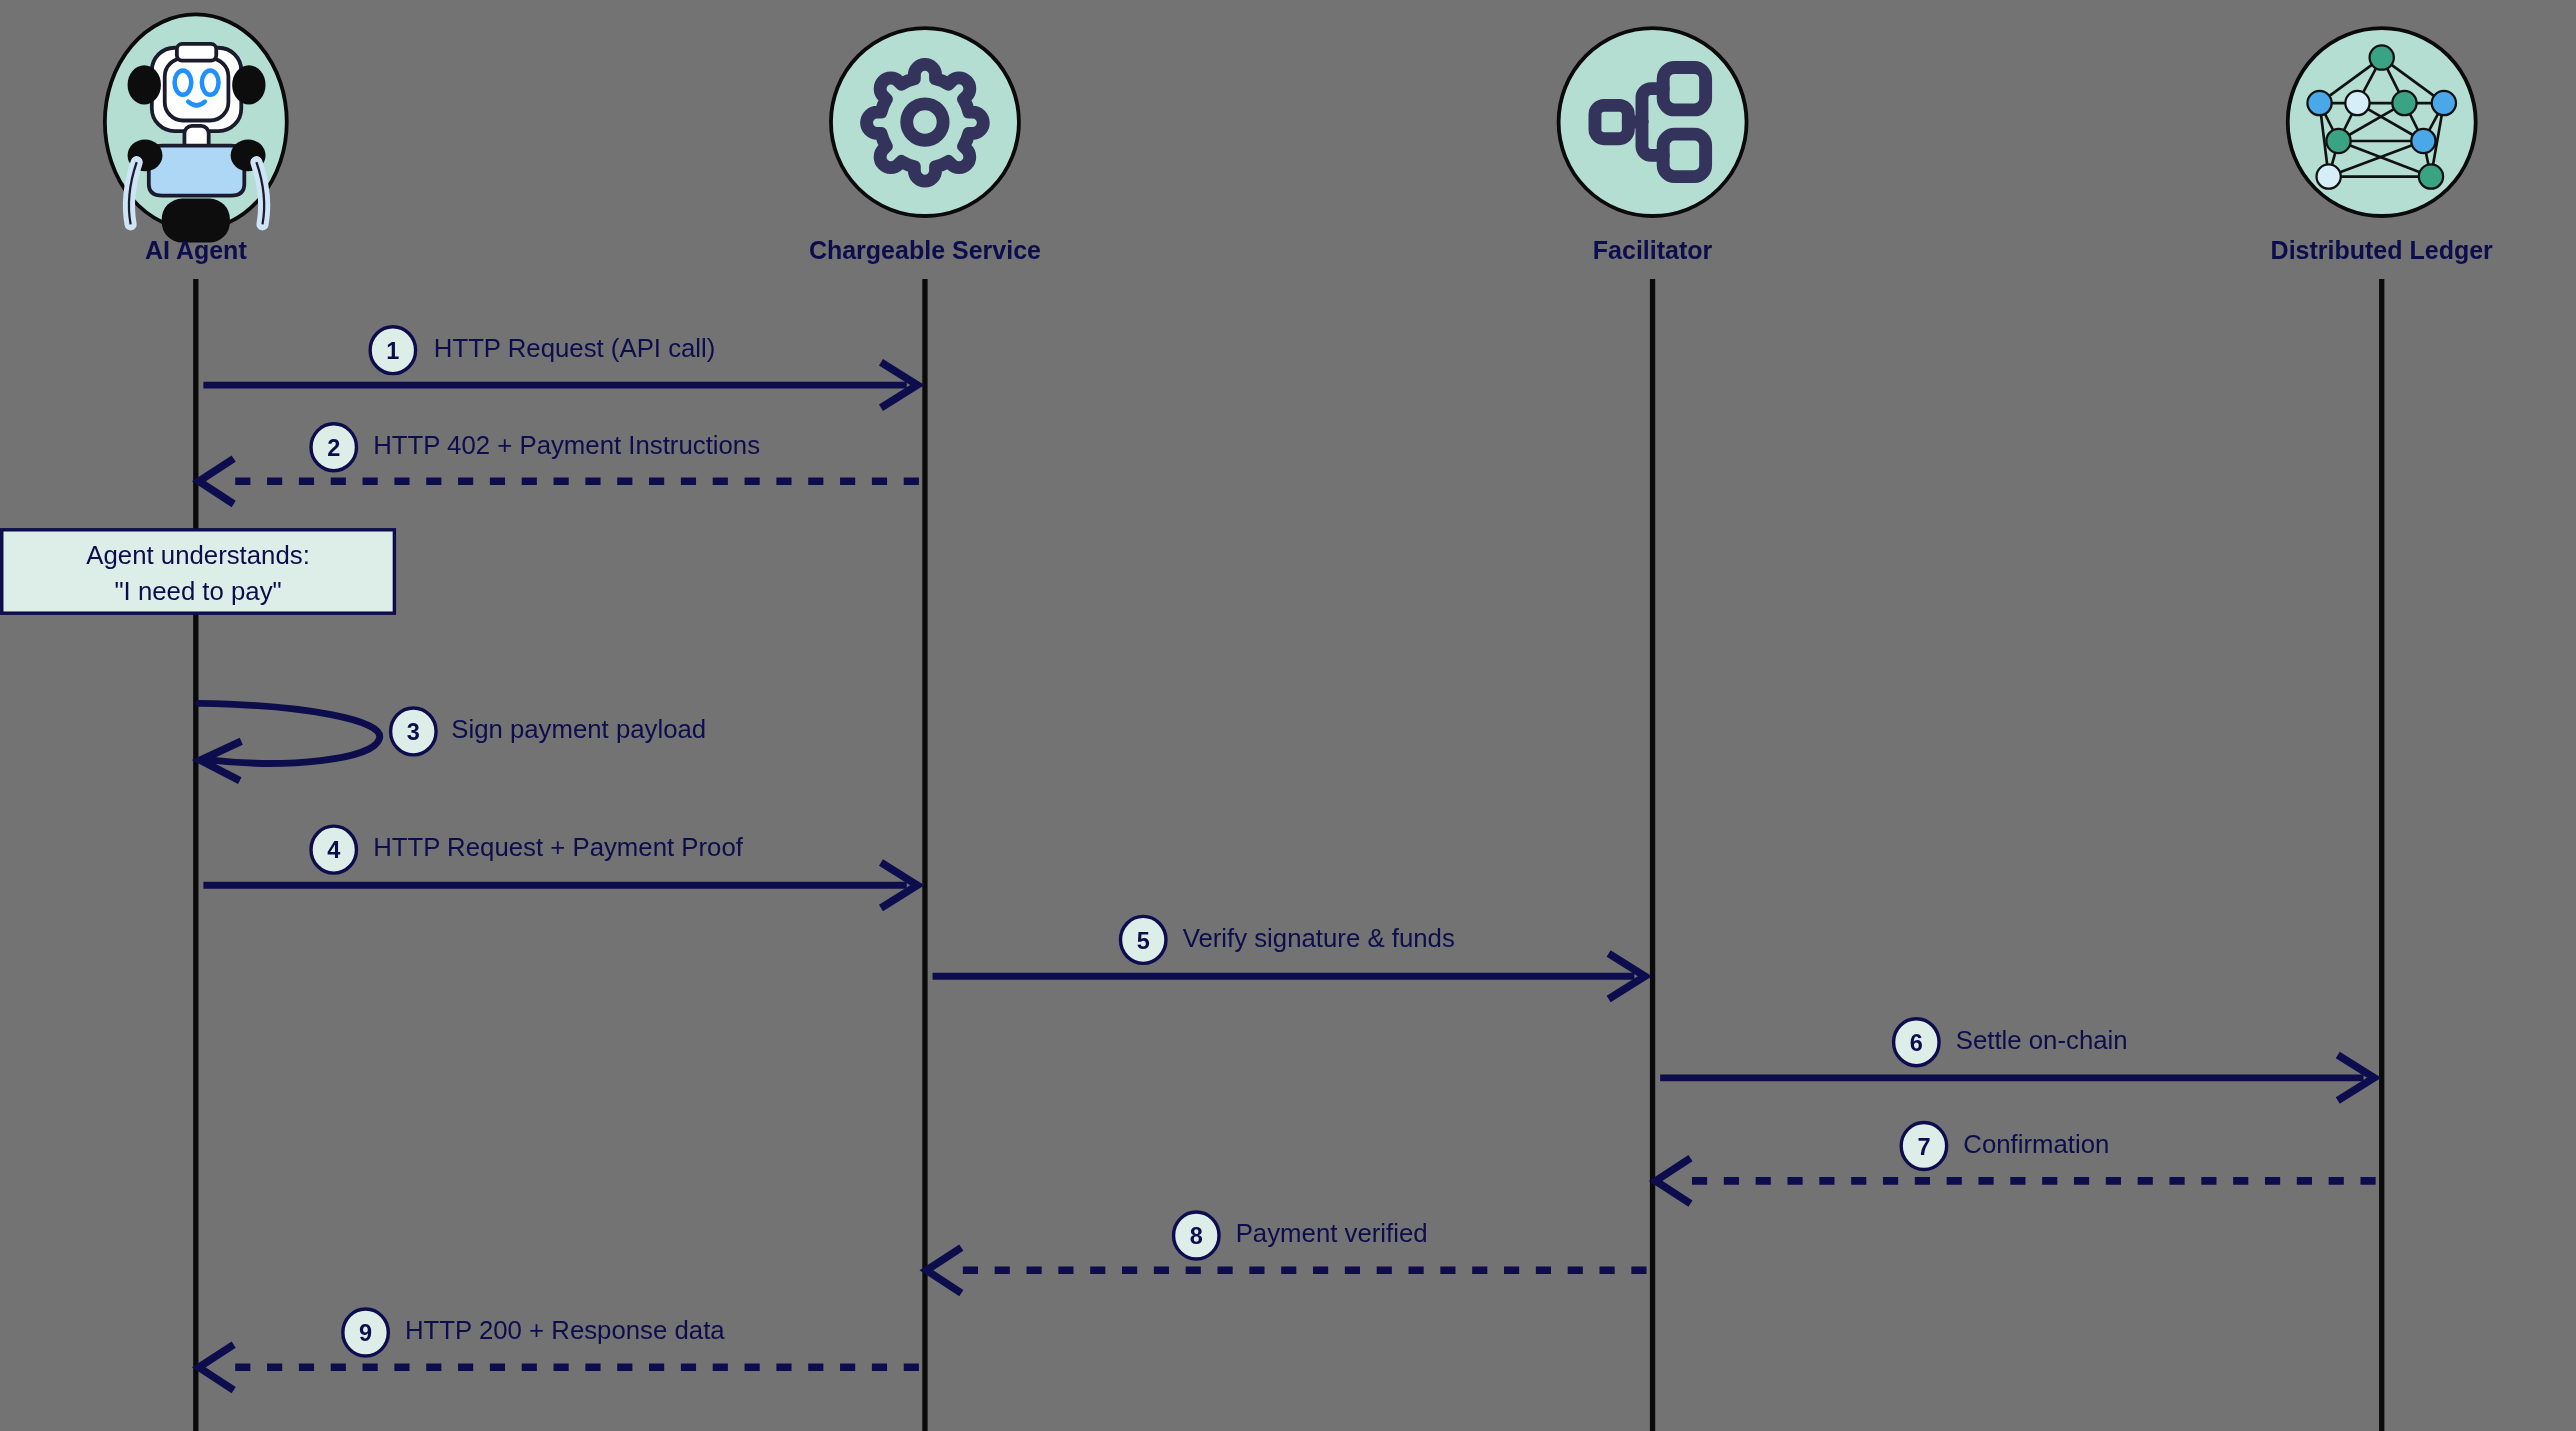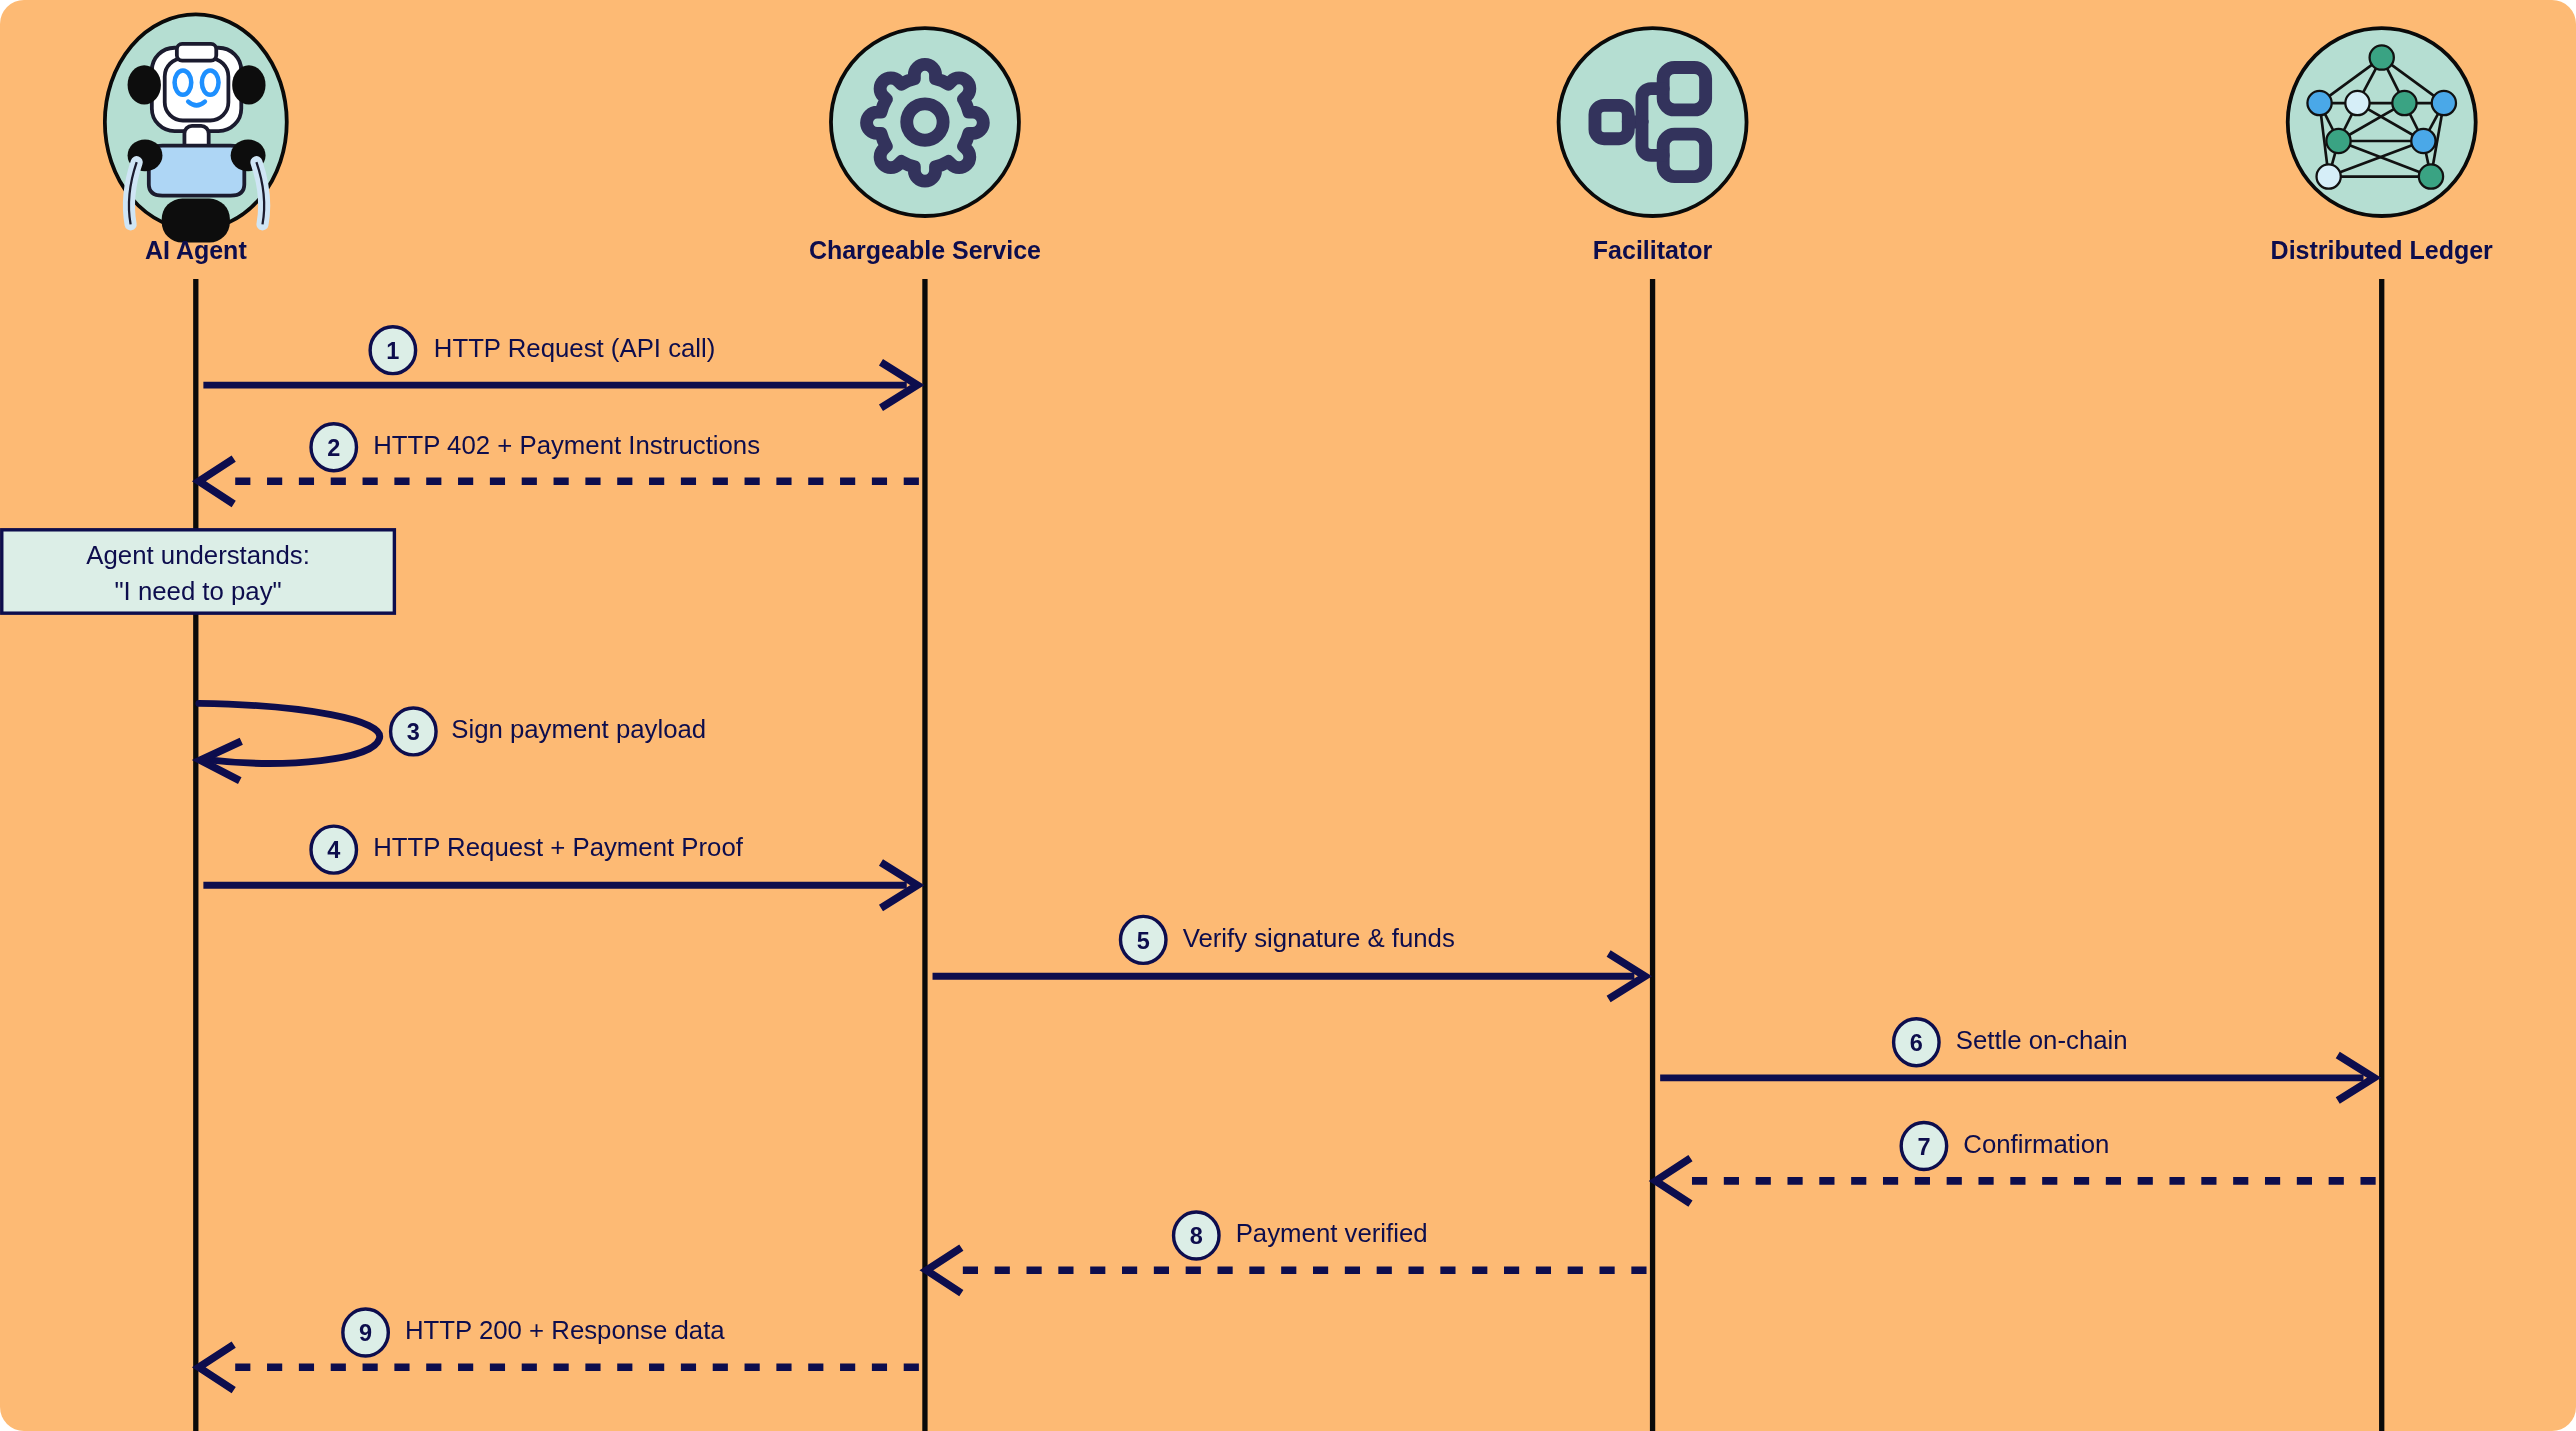--- a/index.html
+++ b/index.html
@@ -7,23 +7,22 @@
     padding: 0;
     background: #ffffff;
   }
   body {
     font-family: "Liberation Sans", sans-serif;
   }
   #stage {
     position: relative;
     width: 2576px;
     height: 1431px;
-    background: #fdba74;
+    background: #737373;
     overflow: hidden;
-    border-radius: 24px;
   }
   #diagram-svg {
     position: absolute;
     left: 0;
     top: 0;
     width: 2576px;
     height: 1431px;
     display: block;
   }
   .actor-label {

